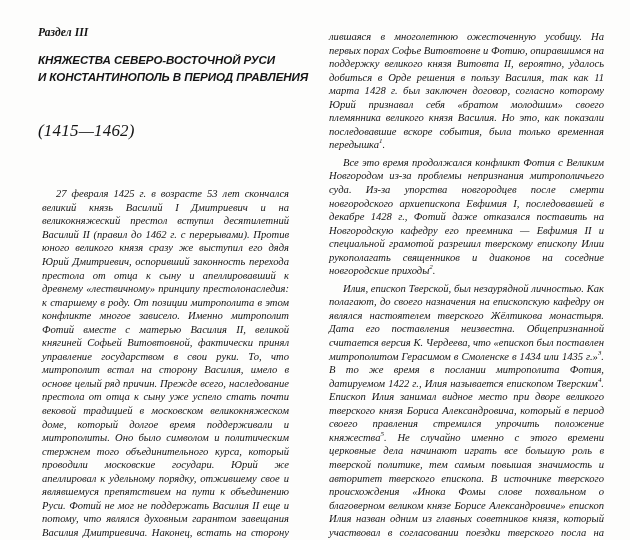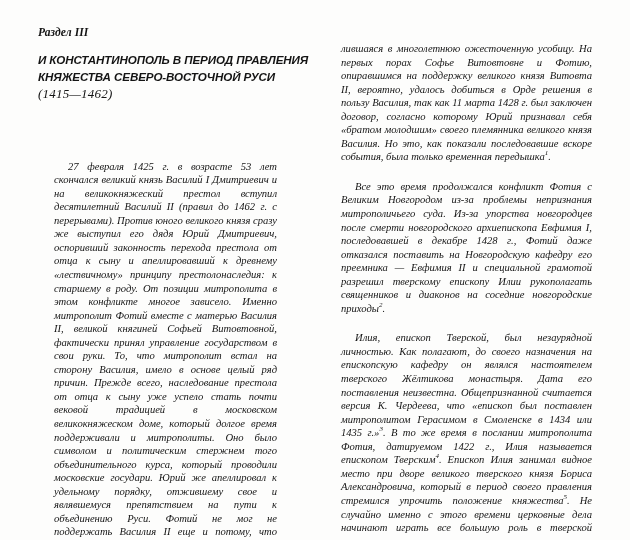--- a/index.html
+++ b/index.html
@@ -54,31 +54,32 @@
     letter-spacing: -.1px;
     margin: 0;
   }
   .chapter-title .tline {
     display: block;
     white-space: nowrap;
   }
   .chapter-years {
     font-family: "Liberation Serif", "DejaVu Serif", serif;
     font-weight: normal;
-    font-size: 13px;
+    font-size: 17px;
     letter-spacing: .2px;
+    margin-top: 34px;
   }
   .body-block {
     margin-top: 40px;
   }
   .body-block.flush {
     margin-top: 0;
   }
   p.para {
-    margin: 16px;
+    margin: 4px;
     font-size: 10.6px;
     line-height: 13.55px;
     text-align: justify;
     text-justify: inter-word;
     hyphens: manual;
     letter-spacing: -.02px;
   }
   p.para + p.para {
     text-indent: 14px;
   }
@@ -95,22 +96,22 @@
 <body>
 
 <div id="page">
   <div class="spread">
 
     <div class="page-half page-left">
 
       <div class="section-label">Раздел III</div>
 
       <h1 class="chapter-title">
+        <span class="tline">КНЯЖЕСТВА СЕВЕРО-ВОСТОЧНОЙ РУСИ</span>
         <span class="tline">И КОНСТАНТИНОПОЛЬ В ПЕРИОД ПРАВЛЕНИЯ</span>
-        <span class="tline">КНЯЖЕСТВА СЕВЕРО-ВОСТОЧНОЙ РУСИ</span>
         <span class="tline chapter-years">(1415—1462)</span>
       </h1>
 
       <div class="body-block">
         <p class="para indent">27 февраля 1425 г. в возрасте 53 лет скончался великий князь Василий I Дмитриевич и на великокняжеский престол вступил десятилетний Василий II (правил до 1462 г. с перерывами). Против юного великого князя сразу же выступил его дядя Юрий Дмитриевич, оспоривший законность перехода престола от отца к сыну и апеллировавший к древнему «лествичному» принципу престолонаследия: к старшему в роду. От позиции митрополита в этом конфликте многое зависело. Именно митрополит Фотий вместе с матерью Василия II, великой княгиней Софьей Витовтовной, фактически принял управление государством в свои руки. То, что митрополит встал на сторону Василия, имело в основе целый ряд причин. Прежде всего, наследование престола от отца к сыну уже успело стать почти вековой традицией в московском великокняжеском доме, который долгое время поддерживали и митрополиты. Оно было символом и политическим стержнем того объединительного курса, который проводили московские государи. Юрий же апеллировал к удельному порядку, отжившему свое и являвшемуся препятствием на пути к объединению Руси. Фотий не мог не поддержать Василия II еще и потому, что являлся духовным гарантом завещания Василия Дмитриевича. Наконец, встать на сторону Юрия Звенигородского означало бы для Фотия вновь рассориться с Витовтом и, следовательно, снова потерять контроль над западнорусскими епархиями и разрушить с таким трудом достигнутое единство церкви. Притязания же Юрия Звенигородского привели к тому, что внутри московского княжеского дома впервые возникла серьезная распря, вы-</p>
       </div>
 
     </div>
 
     <div class="page-half page-right">

